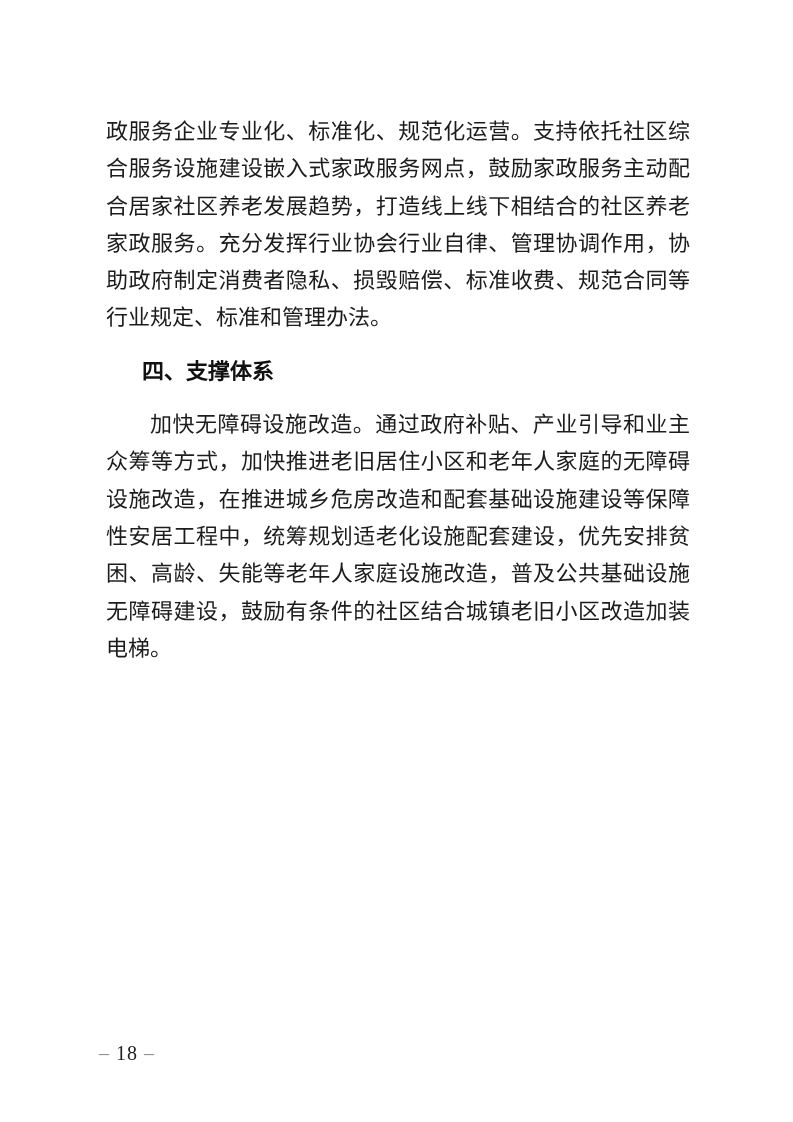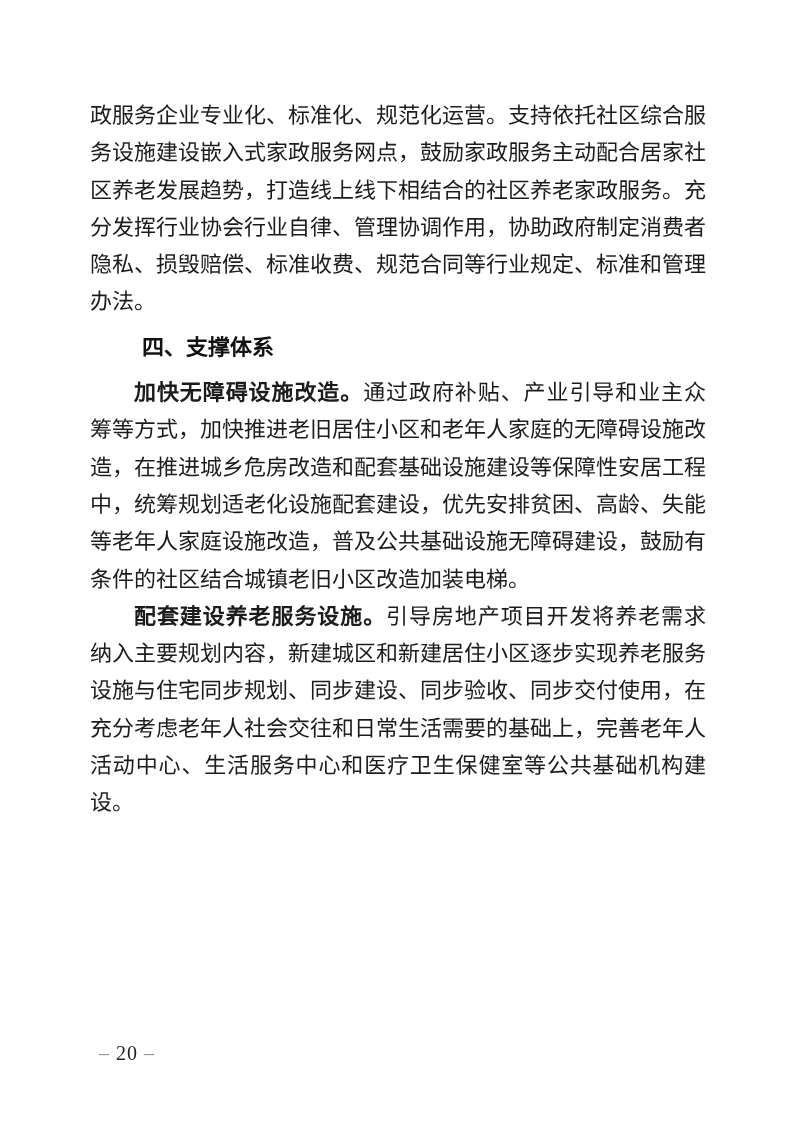--- a/index.html
+++ b/index.html
@@ -17,36 +17,36 @@
     box-sizing: border-box;
     font-family: "Liberation Serif", "DejaVu Serif", serif;
   }
   .text-column {
     position: absolute;
     left: 90px;
     top: 97px;
     width: 616px;
   }
   .para {
-    margin: 0;
+    margin: 16px;
     padding: 0;
     font-size: 22px;
     line-height: 37.3px;
     text-align: justify;
     text-justify: inter-ideograph;
     text-indent: 2em;
     font-weight: 400;
     color: #1c1c1c;
     word-break: break-all;
   }
   .para.no-indent {
     text-indent: 0;
   }
   .lead {
-    font-weight: 700;
+    font-weight: 400;
   }
   .section-heading {
     margin: 8px;
     padding: 0;
     font-family: "Liberation Sans", "DejaVu Sans", sans-serif;
     font-size: 22px;
     line-height: 37.3px;
     font-weight: 700;
     text-indent: 2em;
     color: #111111;
@@ -87,23 +87,20 @@
 
     <p class="para no-indent">政服务企业专业化、标准化、规范化运营。支持依托社区综合服务设施建设嵌入式家政服务网点，鼓励家政服务主动配合居家社区养老发展趋势，打造线上线下相结合的社区养老家政服务。充分发挥行业协会行业自律、管理协调作用，协助政府制定消费者隐私、损毁赔偿、标准收费、规范合同等行业规定、标准和管理办法。</p>
 
     <h2 class="section-heading">四、支撑体系</h2>
 
 
     <p class="para">
       <span class="lead">加快无障碍设施改造。</span><span>通过政府补贴、产业引导和业主众筹等方式，加快推进老旧居住小区和老年人家庭的无障碍设施改造，在推进城乡危房改造和配套基础设施建设等保障性安居工程中，统筹规划适老化设施配套建设，优先安排贫困、高龄、失能等老年人家庭设施改造，普及公共基础设施无障碍建设，鼓励有条件的社区结合城镇老旧小区改造加装电梯。</span>
     </p>
 
-    <p class="para">
-      <span class="lead">配套建设养老服务设施。</span><span>引导房地产项目开发将养老需求纳入主要规划内容，新建城区和新建居住小区逐步实现养老服务设施与住宅同步规划、同步建设、同步验收、同步交付使用，在充分考虑老年人社会交往和日常生活需要的基础上，完善老年人活动中心、生活服务中心和医疗卫生保健室等公共基础机构建设。</span>
-    </p>
 
 
   </div>
 
   <div class="page-footer">
-    <span class="dash">–</span><span class="num">20</span><span class="dash">–</span>
+    <span class="dash">–</span><span class="num">18</span><span class="dash">–</span>
   </div>
 </div>
 
 </body></html>

